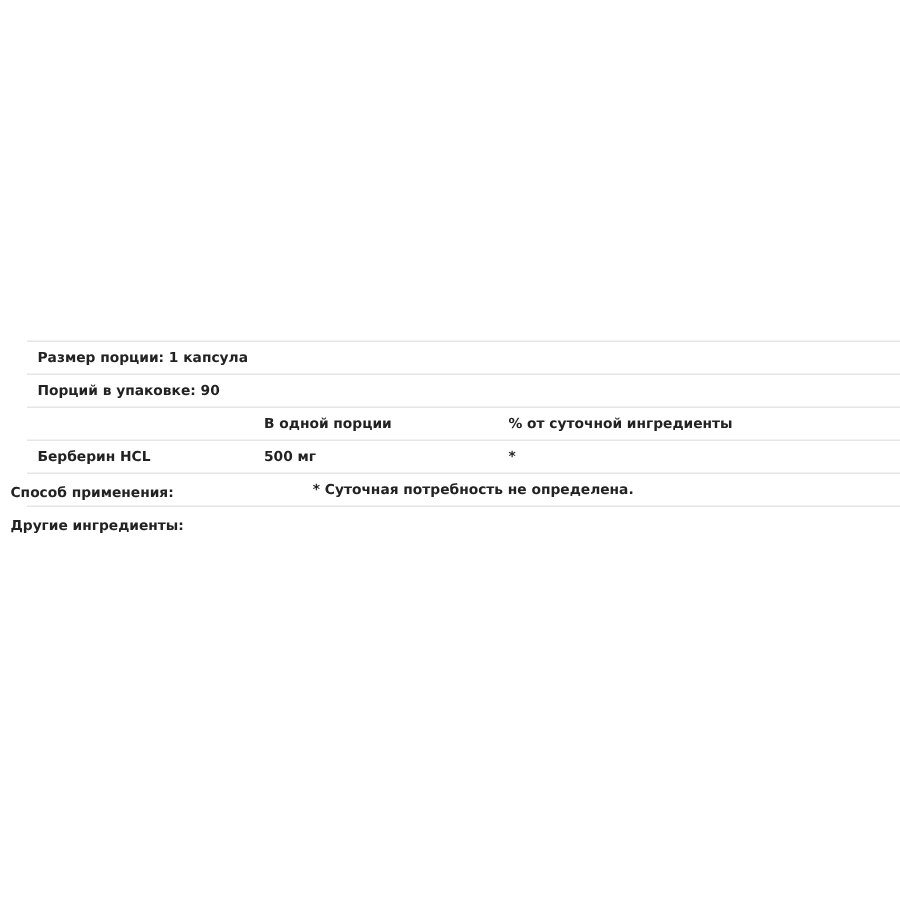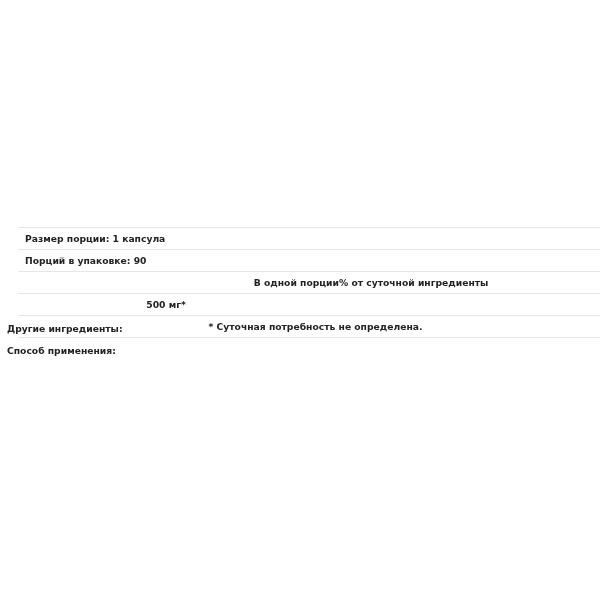--- a/index.html
+++ b/index.html
@@ -3,21 +3,21 @@
 <meta charset="utf-8">
 <style>
   html, body { margin:0; padding:0; background:#ffffff; }
   body { width:600px; height:600px; position:relative; overflow:hidden;
          font-family:"DejaVu Sans", sans-serif; color:#222222; }
   .facts { position:absolute; left:18px; top:207px; width:588px;margin-top:20px; }
   .row { height:21px; border-top:1px solid #e6e6e6; display:flex; align-items:center;
          font-size:9.2px; font-weight:bold; }
   .row.last { border-bottom:1px solid #e6e6e6;justify-content:center; }
   .c1 { width:158px; padding-left:7px; box-sizing:border-box; }
-  .c2 { width:163px;text-align:right; }
+  .c2 { width:163px; }
   .c3 { flex:1; }
   .full { padding-left:7px; }
   .sections { position:absolute; left:7px; top:322px; width:590px; font-size:9.2px; font-weight:bold; line-height:13px; }
   .sec { margin-bottom:8px; }
   .sec.first { margin-bottom:9px; }
 </style>
 </head>
 <body>
 
 <div class="facts">
@@ -26,24 +26,25 @@
   </div>
   <div class="row">
     <span class="full">Порций в упаковке: 90</span>
   </div>
   <div class="row">
     <span class="c1"></span>
     <span class="c2">В одной порции</span>
     <span class="c3">% от суточной ингредиенты</span>
   </div>
   <div class="row">
+    <span class="c1">Берберин HCL</span>
     <span class="c2">500 мг</span>
     <span class="c3">*</span>
   </div>
   <div class="row last">
     <span class="full">* Суточная потребность не определена.</span>
   </div>
 </div>
 
 <div class="sections">
+  <div class="sec first">Способ применения:</div>
   <div class="sec first">Другие ингредиенты:</div>
-  <div class="sec first">Способ применения:</div>
 </div>
 
 </body></html>

